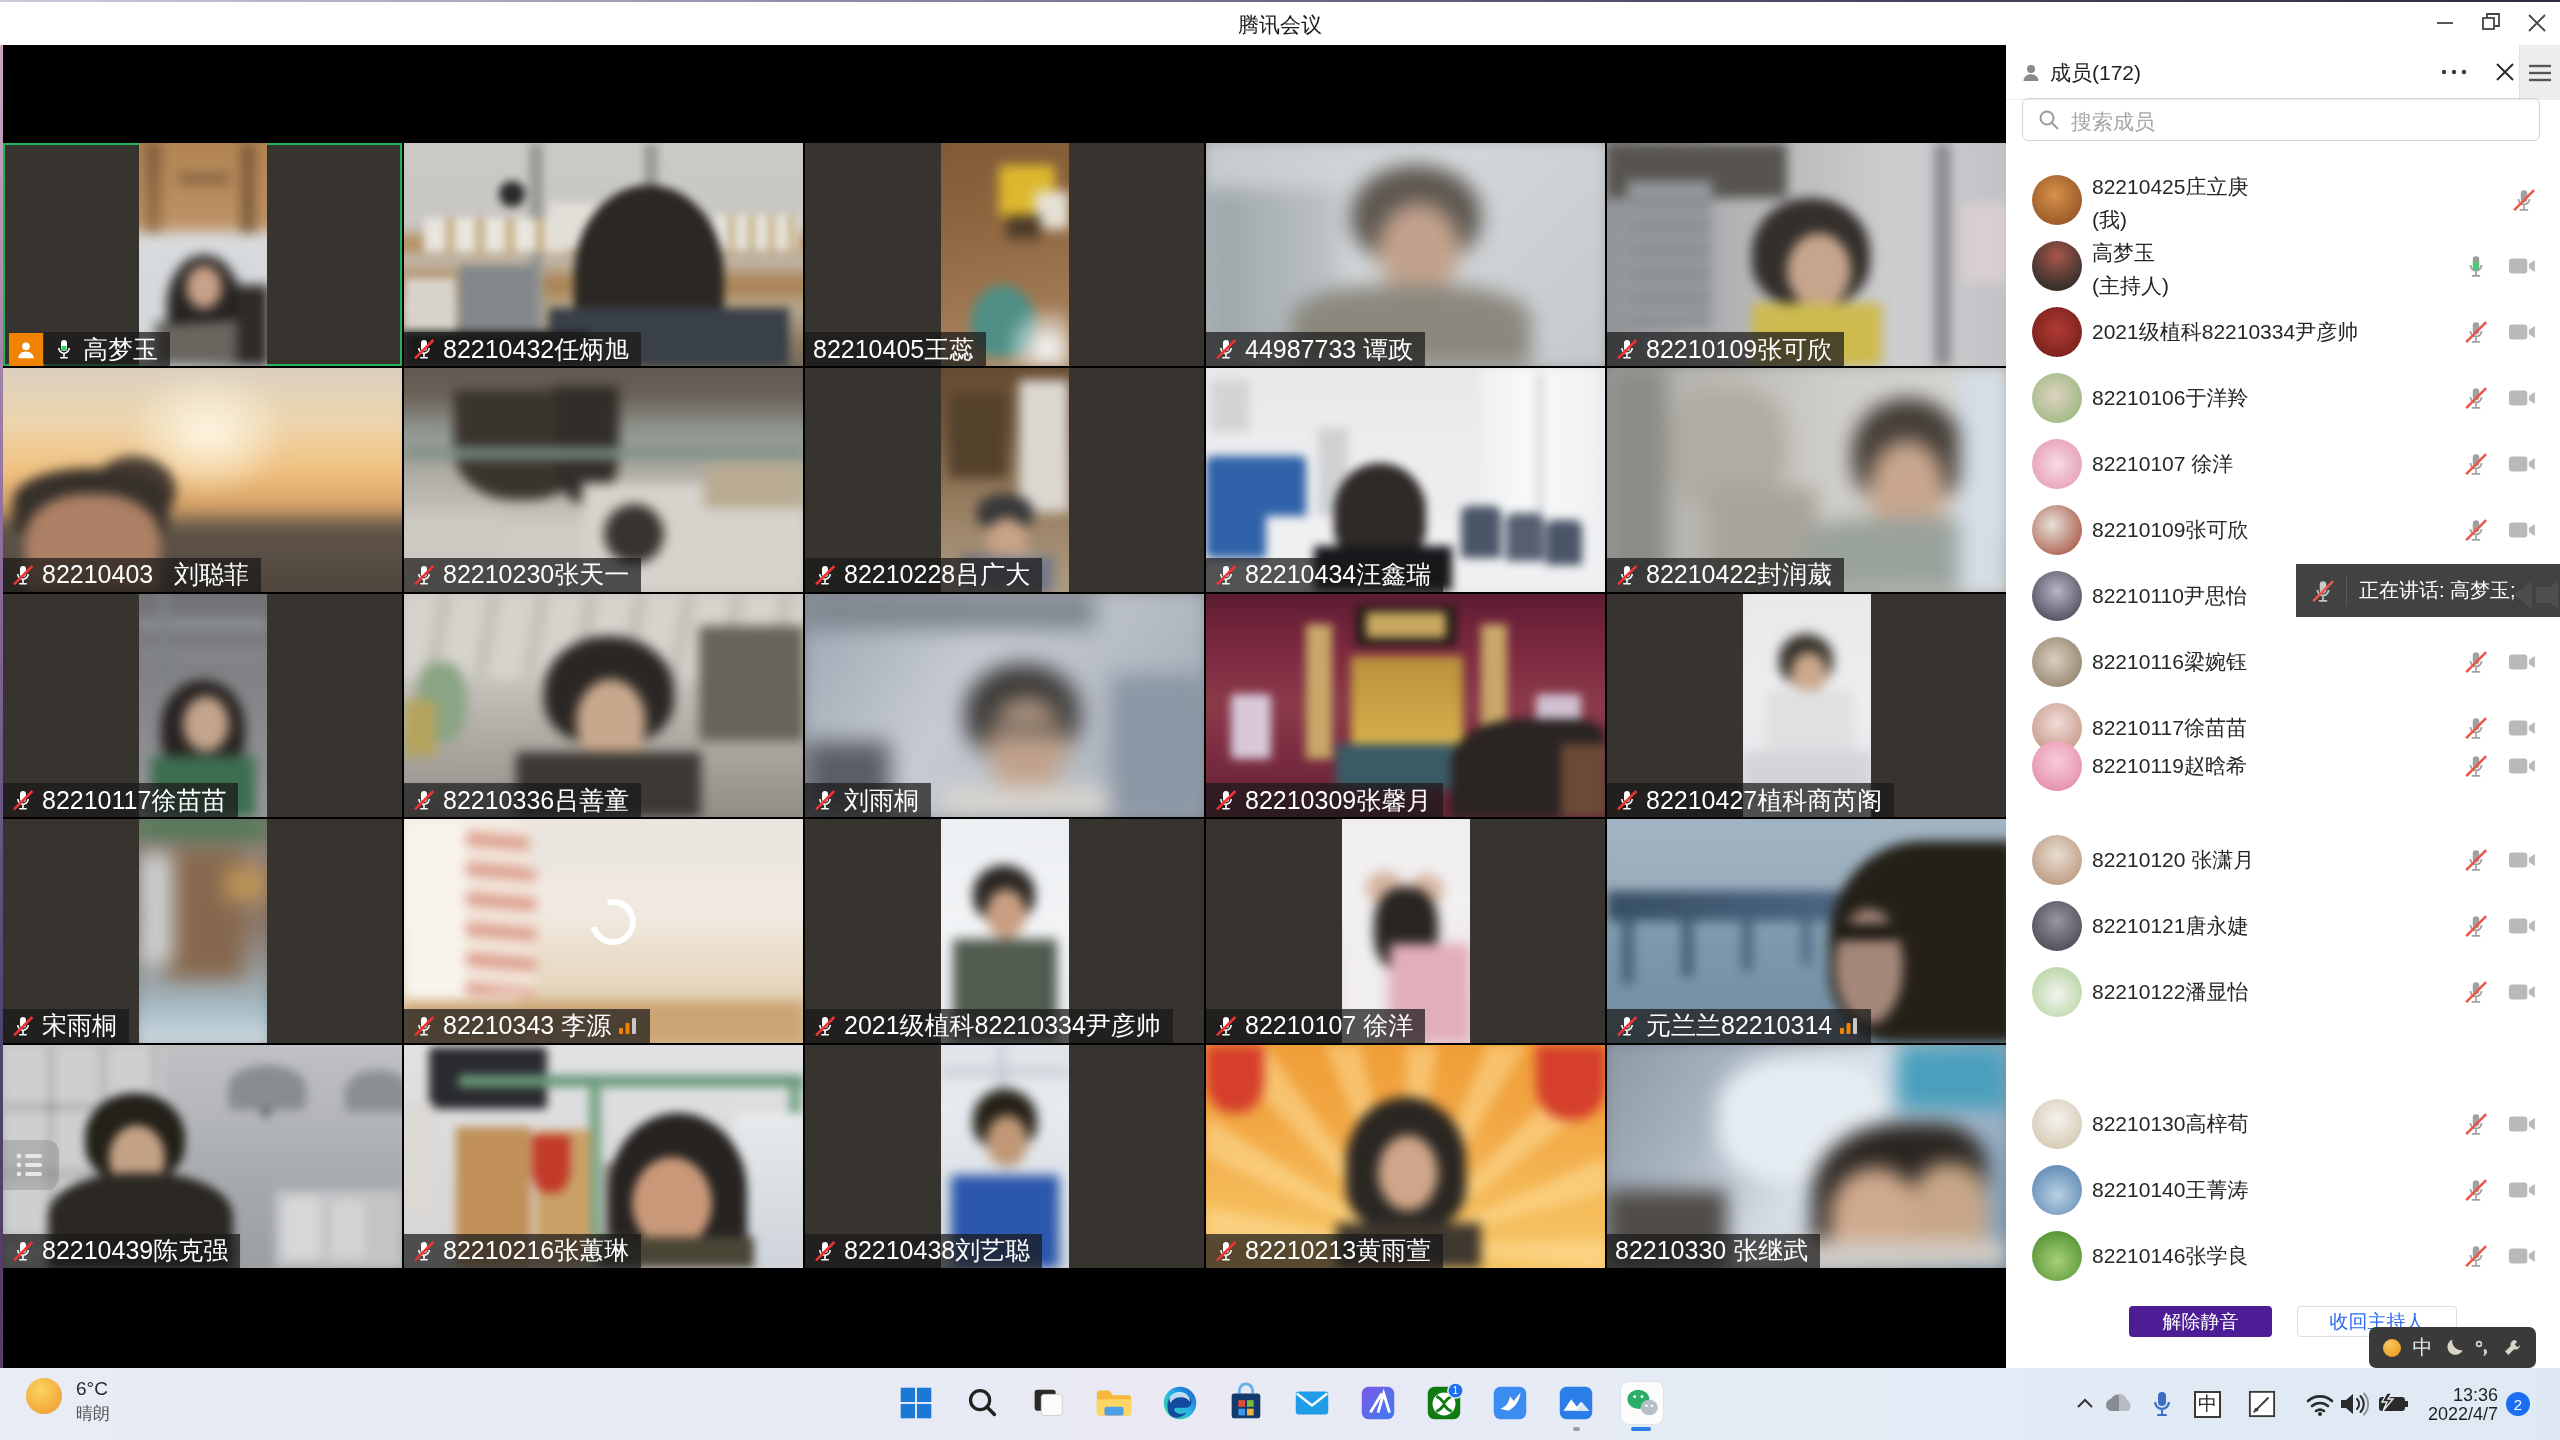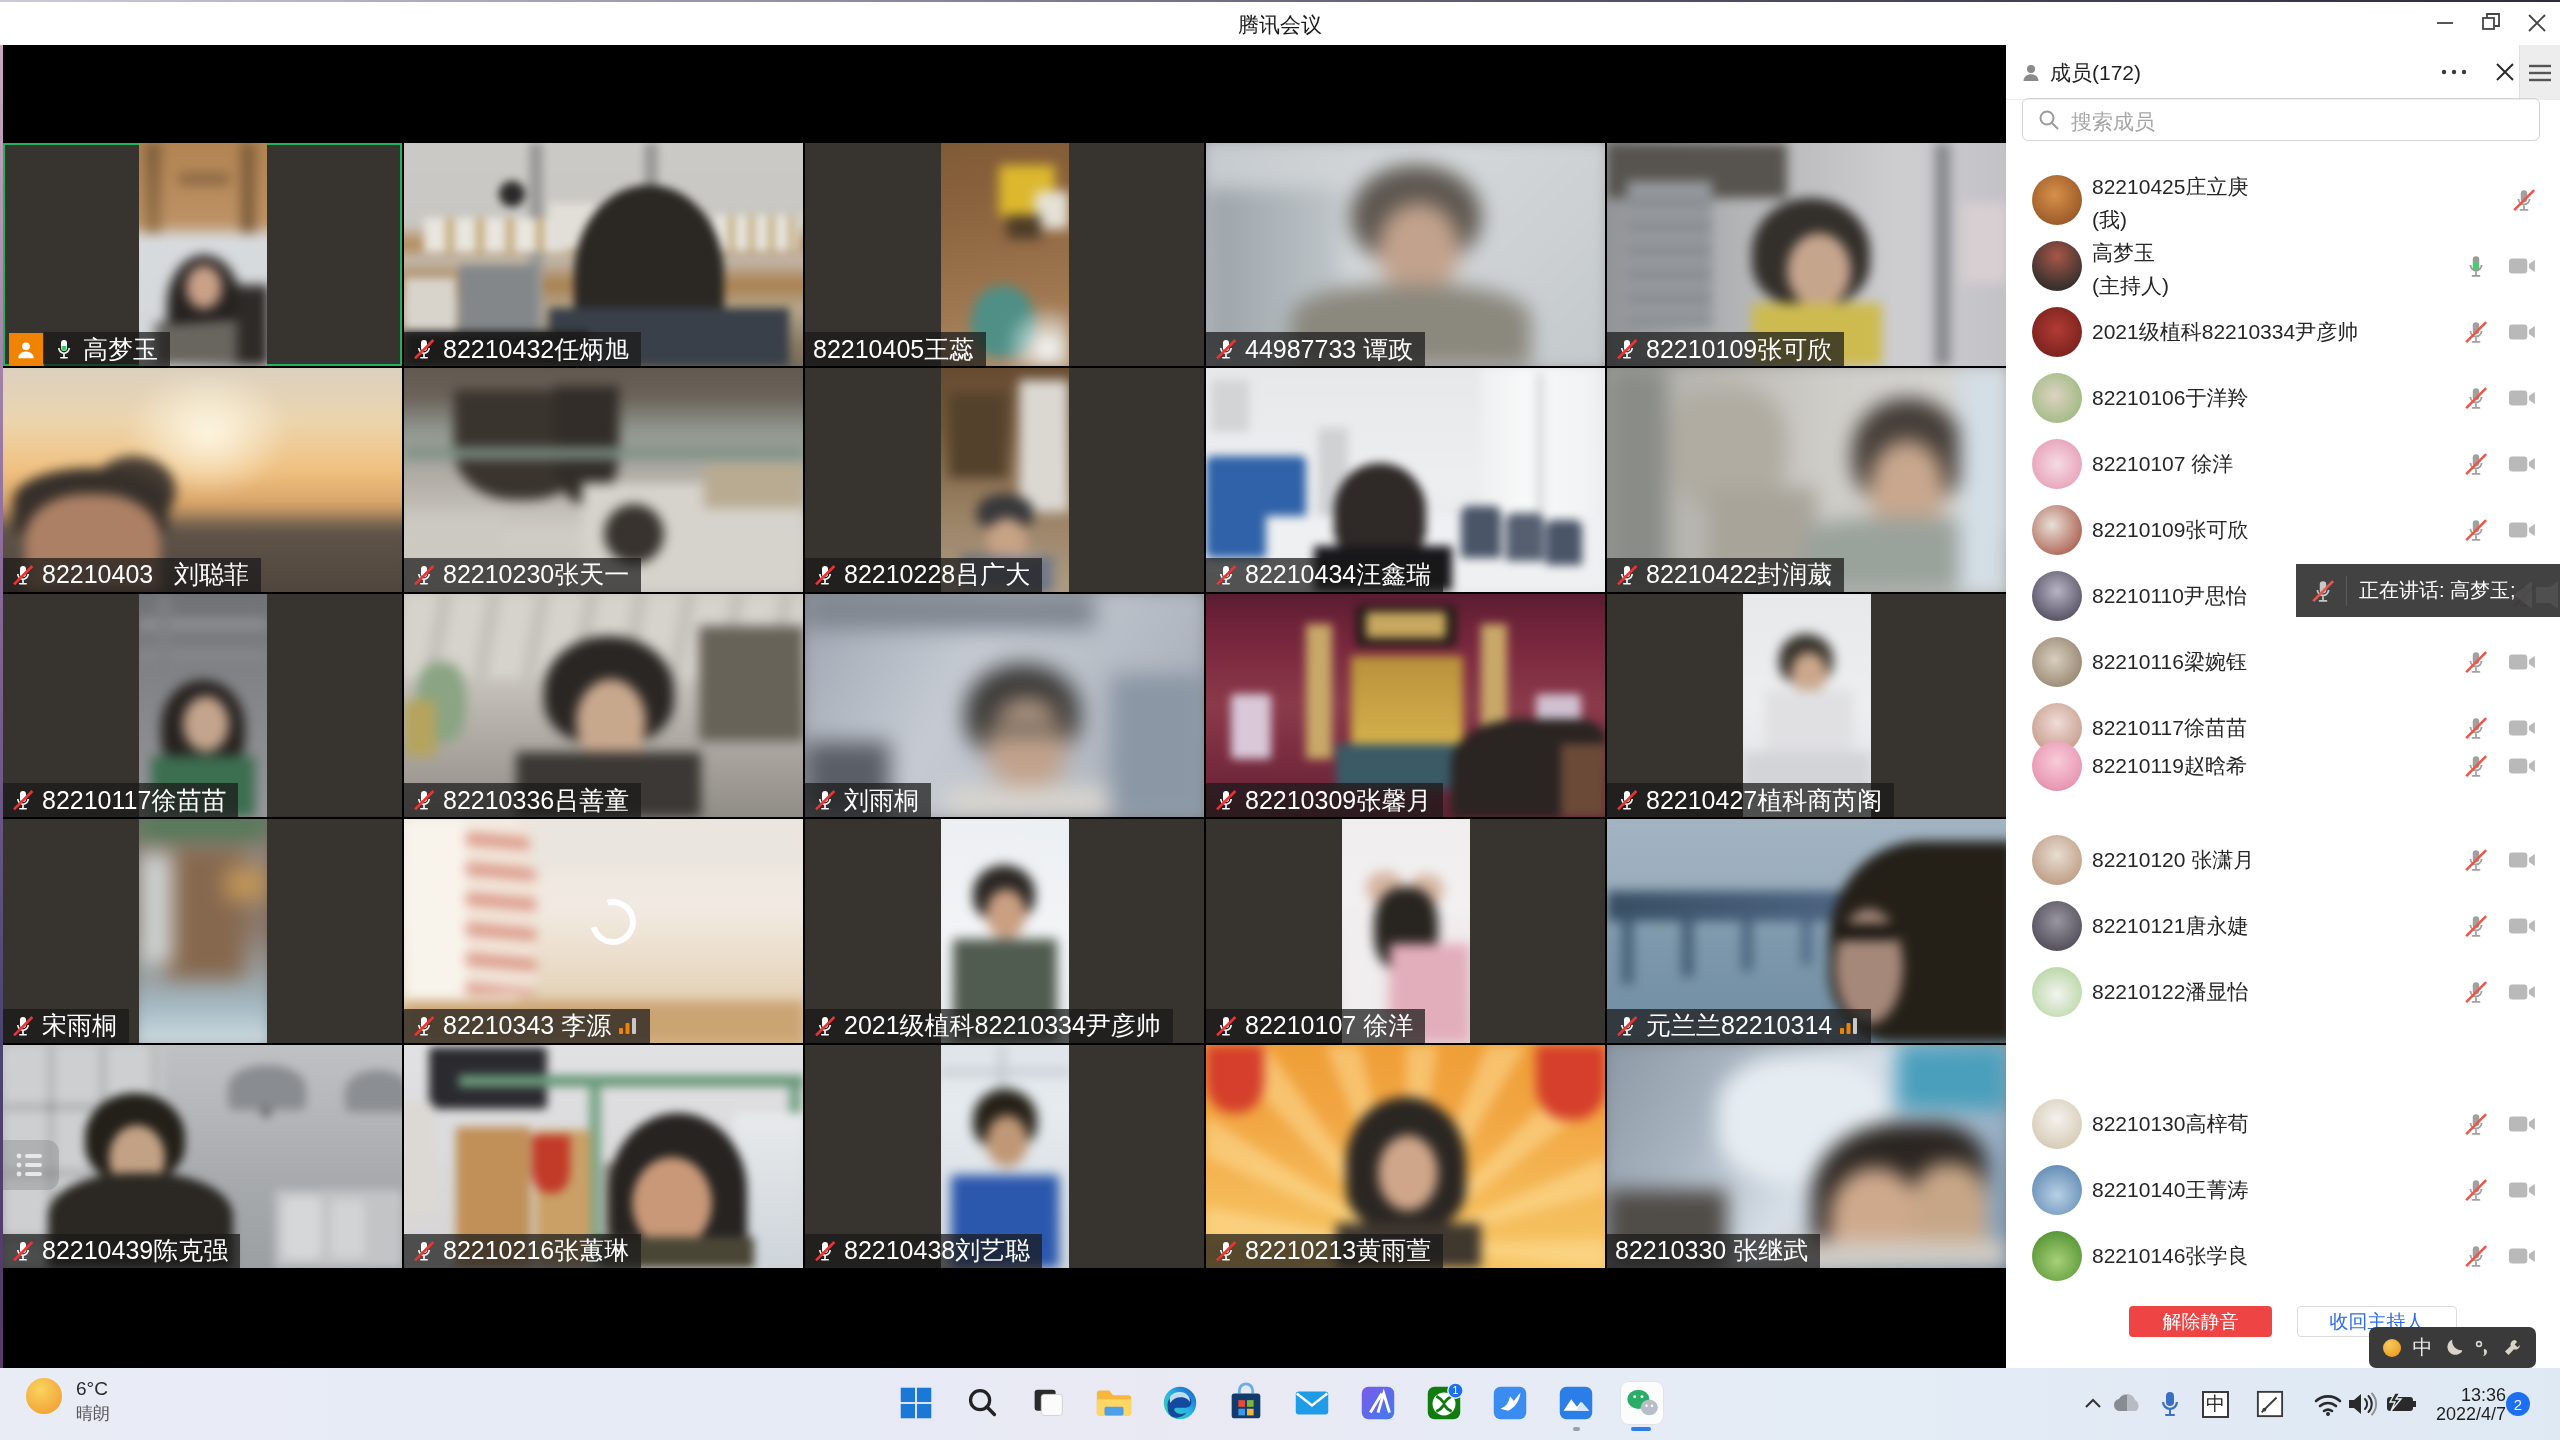--- a/index.html
+++ b/index.html
@@ -29,21 +29,21 @@
 .search{position:absolute;left:16px;top:53px;width:518px;height:43px;border:1px solid #d4d4d4;border-radius:6px}
 .search .ph{position:absolute;left:48px;top:9px;font-size:21px;color:#a6a6a6}
 .mrow{position:absolute;left:0;width:545px}
 .av{position:absolute;left:26px;top:50%;transform:translateY(-50%);width:50px;height:50px;border-radius:50%}
 .nm{font-size:21px;color:#262626;white-space:nowrap}
 .sub{font-size:21px;color:#262626;margin-top:5px}
 .ric{position:absolute;right:14px;top:50%;transform:translateY(-50%);display:flex;align-items:center;gap:20px}
 .pmi{width:26px;height:26px}
 .pca{width:28px;height:22px}
 .tip{position:absolute;left:290px;top:519px;width:264px;height:53px;background:rgba(58,58,58,0.96);border-radius:0;display:flex;align-items:center;color:#fff;font-size:20px;overflow:hidden}
-.btn1{position:absolute;left:123px;top:1261px;width:143px;height:31px;background:#ef4444;border-radius:4px;color:#fff;font-size:19px;display:flex;align-items:center;justify-content:center}
+.btn1{position:absolute;left:123px;top:1261px;width:143px;height:31px;background:#4c1d95;border-radius:4px;color:#fff;font-size:19px;display:flex;align-items:center;justify-content:center}
 .btn2{position:absolute;left:291px;top:1261px;width:160px;height:31px;background:#fff;border:1px solid #dcdcdc;border-radius:4px;color:#2d6bf0;font-size:19px;display:flex;align-items:center;justify-content:center}
 .ime{position:absolute;left:2369px;top:1327px;width:167px;height:41px;background:#3a3a3a;border-radius:7px;display:flex;align-items:center;justify-content:space-around;padding:0 8px;z-index:40}
 .taskbar{position:absolute;left:0;top:1368px;width:2560px;height:72px;background:linear-gradient(90deg,#e9ecf5 0%,#e6ebf5 30%,#e9e9f3 45%,#e4ecf6 70%,#dfe9f3 100%)}
 .tbc{position:absolute;left:895px;top:4px;display:flex;gap:24px;align-items:center}
 .tbi{width:42px;height:42px;margin-top:10px;display:flex;align-items:center;justify-content:center}
 .tbi.wx{background:#fcfcfc;border-radius:8px;box-shadow:0 0 0 1px #e0e4ea;position:relative}
 .tbi.wx:after{content:"";position:absolute;bottom:-7px;left:10px;width:20px;height:4px;background:#2b7de8;border-radius:2px}
 .mnt{position:relative}
 .mnt:after{content:"";position:absolute;bottom:-7px;left:18px;width:7px;height:4px;background:#9aa0a8;border-radius:2px}
 .tray{position:absolute;right:0;top:0;height:72px;display:flex;align-items:center}
@@ -1303,19 +1303,19 @@
             <path d="M19 9a7 7 0 0 1 0 10"></path>
             <path d="M22.5 6a11.5 11.5 0 0 1 0 16"></path>
             <path d="M26 3.5a15.5 15.5 0 0 1 0 21" opacity="0.45"></path>
           </g>
         </svg>
   <svg width="36" height="26" viewBox="0 0 36 26" style="margin-right:17px">
           <rect x="4" y="6" width="26" height="14" rx="3" fill="#2a2a2a"></rect>
           <rect x="30" y="10" width="3" height="6" fill="#2a2a2a"></rect>
           <path d="M12 2l-5 9h5l-4 9 10-12h-5l4-6z" fill="#2a2a2a" stroke="#e8ecf4" stroke-width="1.4"></path>
         </svg>
-  <div class="clock" style="">
+  <div class="clock" style="margin-right:8px">
           <div>13:36</div>
           <div style="margin-top:3px">2022/4/7</div>
         </div>
   <div style="width:24px;height:24px;border-radius:50%;background:#1d6ff2;color:#fff;font-size:15px;display:flex;align-items:center;justify-content:center;margin-right:30px">2</div>
  </div>
 </div>
 </div>
 </body></html>

